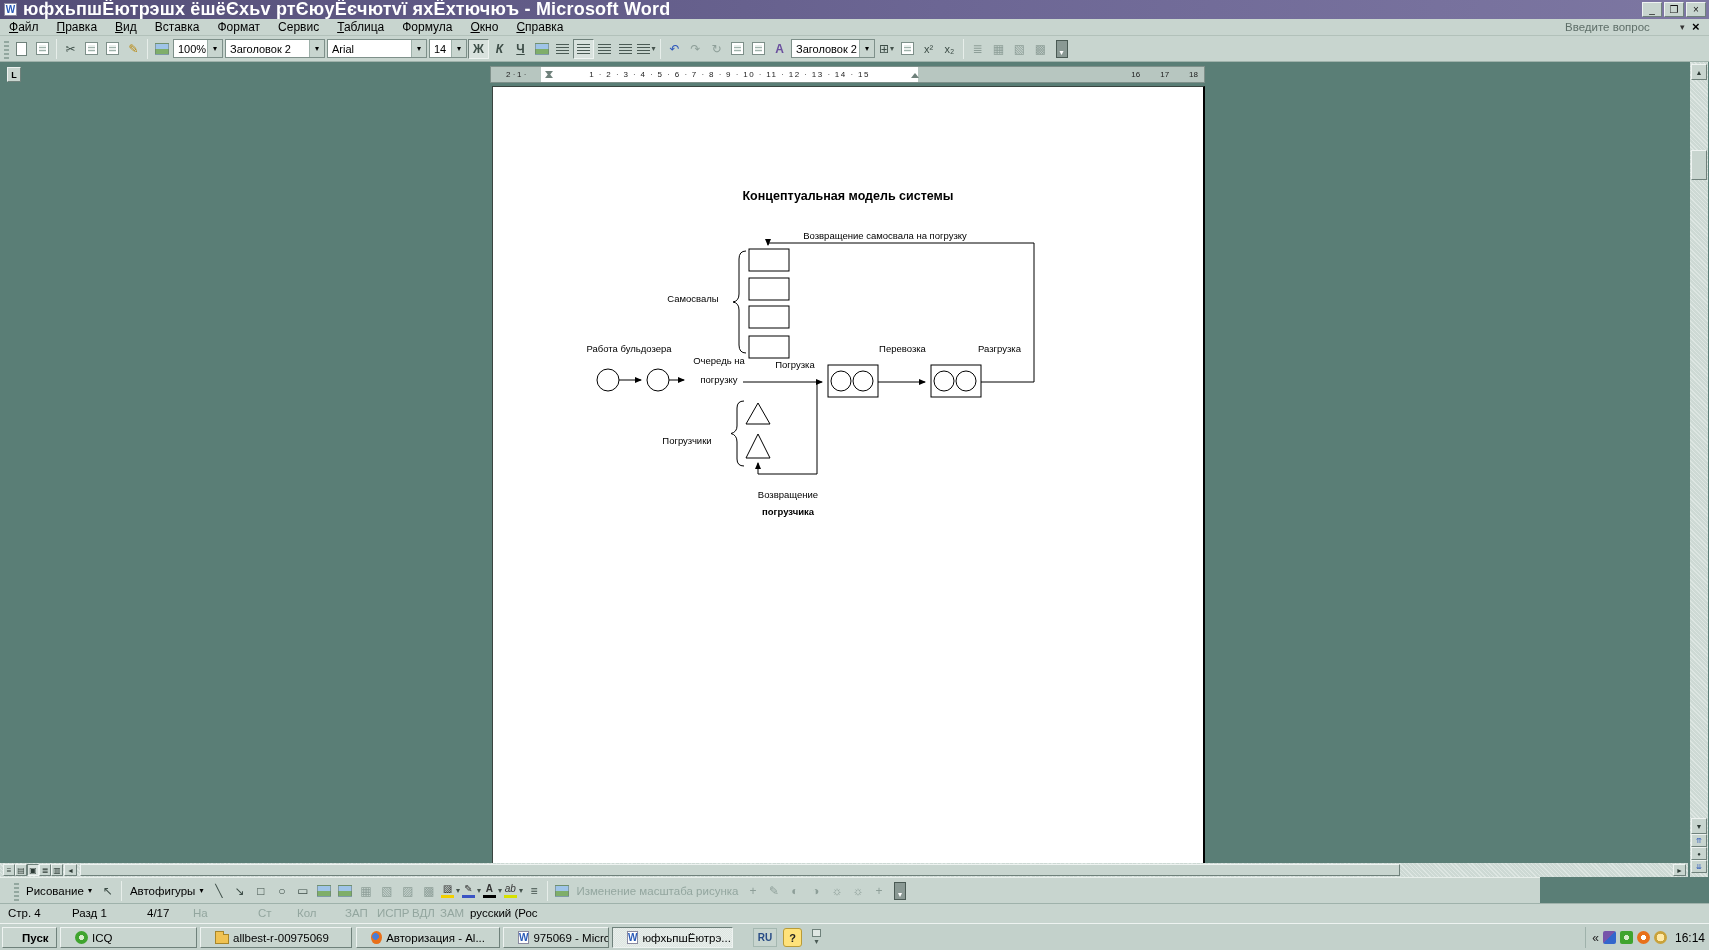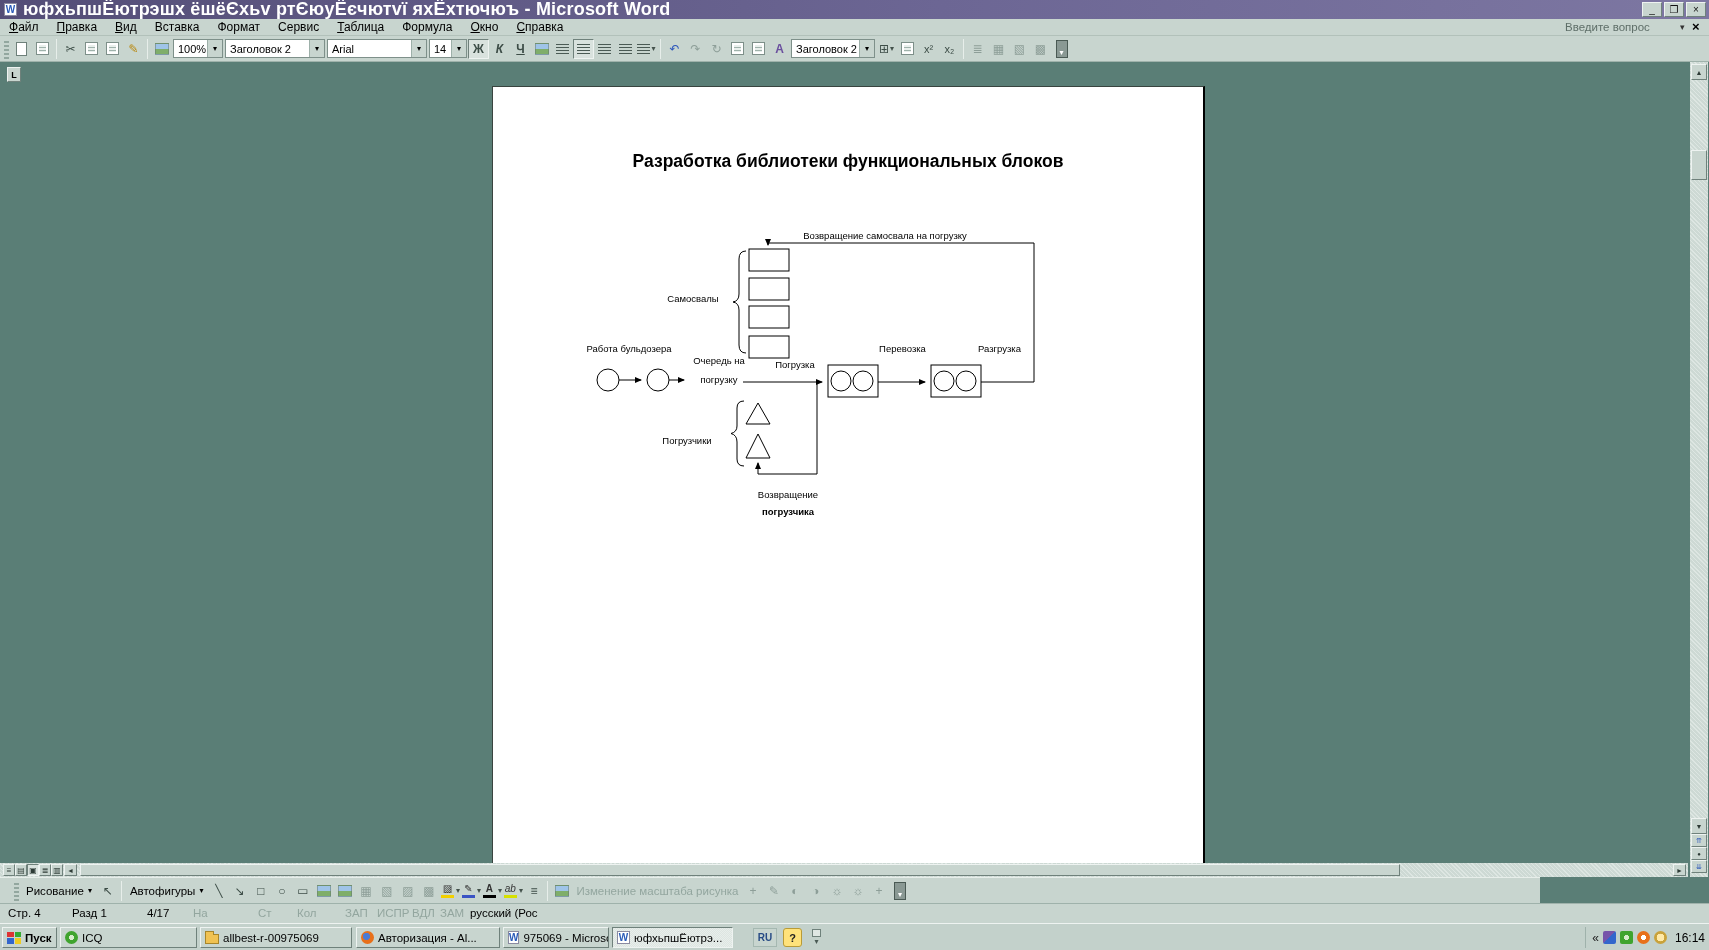--- a/index.html
+++ b/index.html
@@ -108,21 +108,21 @@
   .dtext-gray { color:#93a69f; font-size:11.5px; margin:0 4px; white-space:nowrap; }
   
   .statusbar { position:absolute; left:0; top:903px; width:1709px; height:20px; background:#c8d5cf;
     border-top:1px solid #9fb2ab; font-size:11.5px; }
   .st { position:absolute; top:3px; white-space:nowrap; }
   .dim { color:#93a69f; }
   
   .taskbar { position:absolute; left:0; top:923px; width:1709px; height:27px; background:#c3d1cb;
     border-top:1px solid #eef3f1; }
   .tkbtn { position:absolute; top:3px; height:21px; background:#c8d5cf; display:flex; align-items:center;
-    gap:4px; padding:0 4px; font-size:11.5px; border:1px solid;
+    gap:4px; padding:0 14px; font-size:11.5px; border:1px solid;
     border-color:#eef3f1 #6f817b #6f817b #eef3f1; white-space:nowrap; overflow:hidden; }
   .tkbtn.active { border-color:#6f817b #eef3f1 #eef3f1 #6f817b; background:#dde5e1;
     background-image:repeating-conic-gradient(#e8eeeb 0 25%,transparent 0 50%); background-size:2px 2px; }
   .startbtn { font-weight:bold; }
   .flag { width:14px; height:12px; display:grid; grid-template-columns:1fr 1fr; grid-template-rows:1fr 1fr; gap:1px; }
   .flag span:nth-child(1){background:#d33;} .flag span:nth-child(2){background:#3a3;}
   .flag span:nth-child(3){background:#36c;} .flag span:nth-child(4){background:#ec2;}
   .icqico { width:13px; height:13px; border-radius:50%;
     background:radial-gradient(circle,#d8eccd 0 28%,#3fa42e 30%); }
   .foldico { width:14px; height:10px; background:#f0c252; border:1px solid #a8862a; position:relative; margin-top:2px; }
@@ -267,23 +267,35 @@
   <span class="tb gray">▩</span>
   <span class="tb">
       <span class="darkdrop">▾</span>
     </span>
 </div>
 
 <div class="docarea">
 
   <span class="tabsel">L</span>
 
+  <div class="ruler">
+    <span class="seg segl">2 ∙ 1 ∙</span>
+    <span class="seg segm">1 ∙ 2 ∙ 3 ∙ 4 ∙ 5 ∙ 6 ∙ 7 ∙ 8 ∙ 9 ∙ 10 ∙ 11 ∙ 12 ∙ 13 ∙ 14 ∙ 15</span>
+    <span class="seg segr">
+      <span>16</span>
+      <span>17</span>
+      <span>18</span>
+    </span>
+    <span class="ind-top"></span>
+    <span class="ind-bot"></span>
+    <span class="ind-right"></span>
+  </div>
 
   <div class="page">
-    <div class="doctitle">Разработка библиотеки функциональных блоков</div>
+    <div class="docsub">Концептуальная модель системы</div>
 
     <svg class="diagram-svg" width="713" height="450" viewBox="0 0 713 450">
       <defs>
         <marker id="ah" markerWidth="8" markerHeight="8" refX="6" refY="3" orient="auto">
           <path d="M0,0 L7,3 L0,6 z" fill="#000"></path>
         </marker>
       </defs>
 
       <path d="M488,295 H541 V156 H275 V158" fill="none" stroke="#000" stroke-width="1" marker-end="url(#ah)"></path>
 

